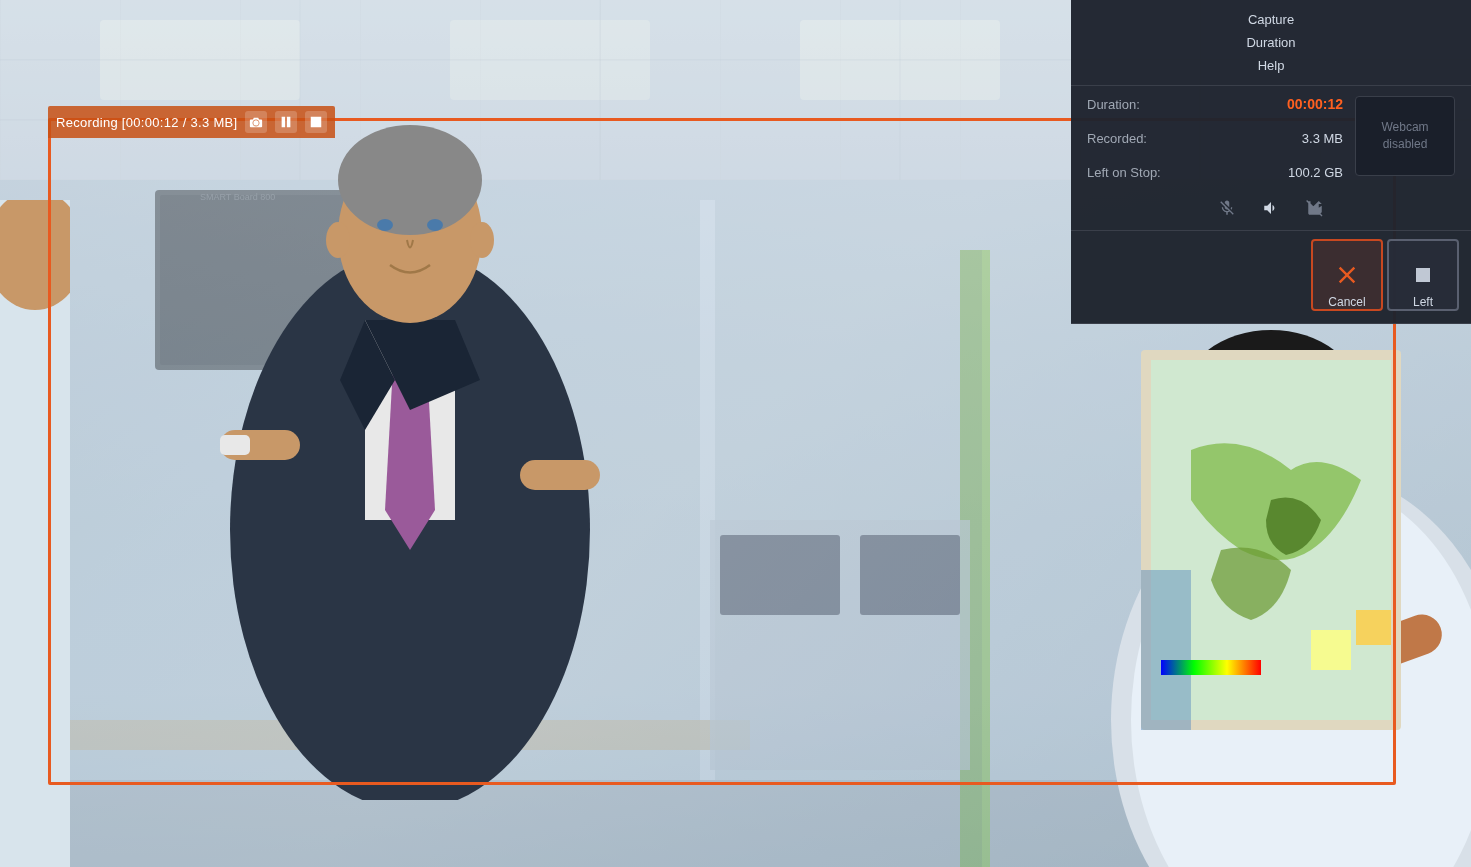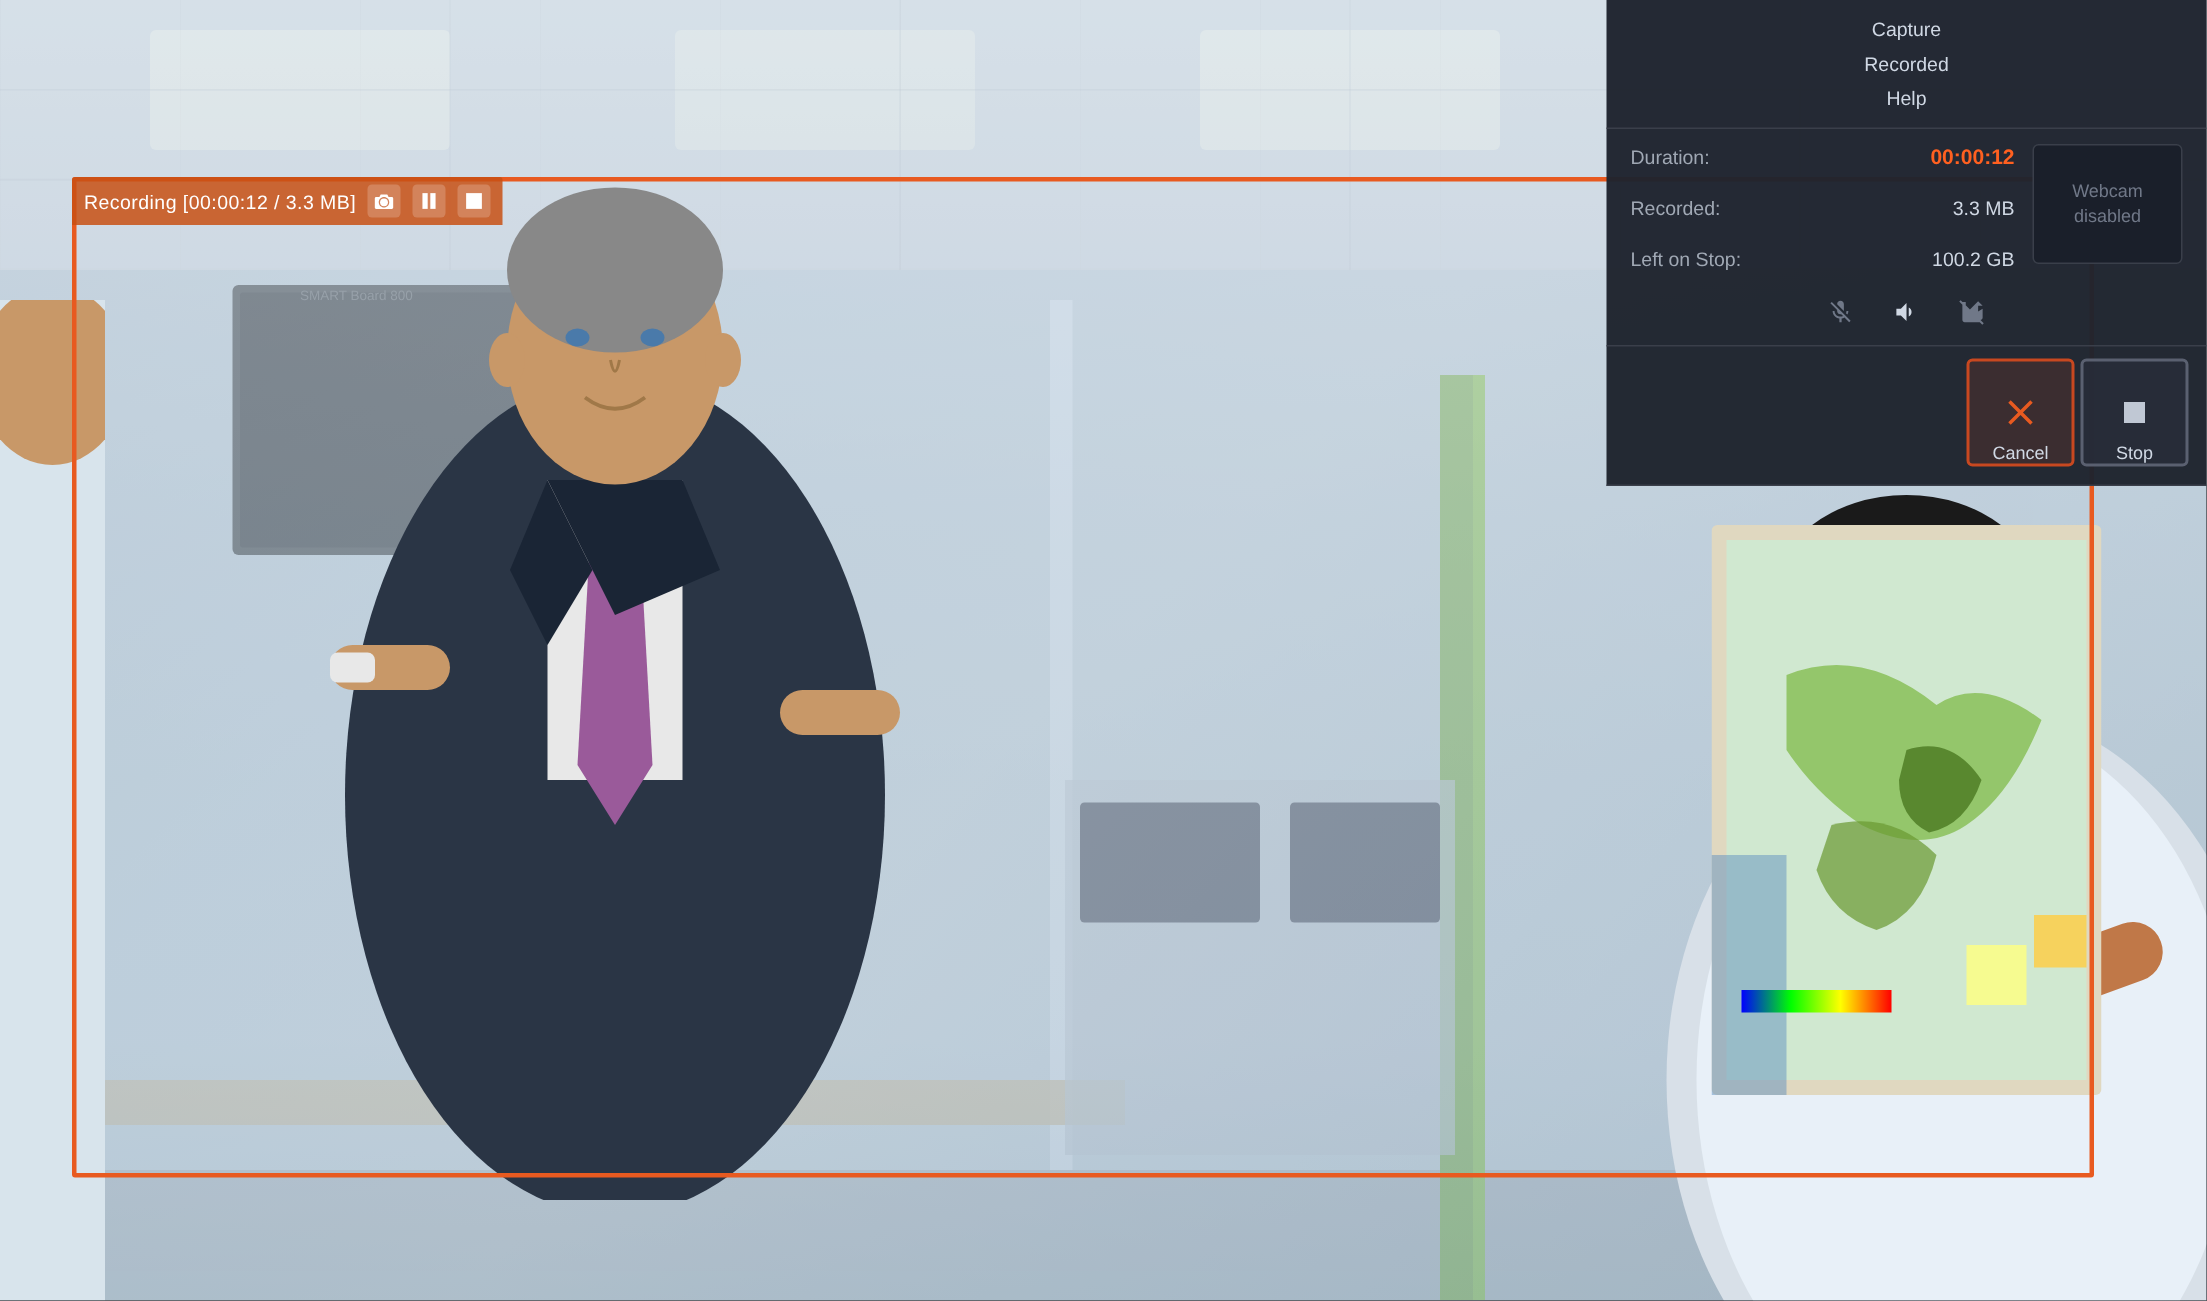--- a/index.html
+++ b/index.html
@@ -60,21 +60,21 @@
       bottom: 82px;
       border: 3px solid #e85a20;
       border-radius: 2px;
       pointer-events: none;
       z-index: 10;
     }
 
     
     .recording-toolbar {
       position: absolute;
-      top: 118px;
+      top: 106px;
       left: 48px;
       height: 32px;
       background: rgba(200, 80, 20, 0.85);
       display: flex;
       align-items: center;
       padding: 12px 8px;
       gap: 8px;
       z-index: 20;
       border-radius: 2px 2px 0 0;
     }
@@ -405,21 +405,21 @@
     <svg viewBox="0 0 16 16" fill="white">
       <rect x="2" y="2" width="12" height="12" fill="white"></rect>
     </svg>
   </button>
 </div>
 
 <div class="control-panel">
 
   <div class="menu-bar">
     <div class="menu-item">Capture</div>
-    <div class="menu-item">Recorded</div>
+    <div class="menu-item">Duration</div>
     <div class="menu-item">Help</div>
   </div>
 
   <div class="stats-area">
     <div class="stats-left">
       <div class="stat-row">
         <span class="stat-label">Duration:</span>
         <span class="stat-value timer">00:00:12</span>
       </div>
       <div class="stat-row">
@@ -462,16 +462,16 @@
         <path d="M19 6.41L17.59 5 12 10.59 6.41 5 5 6.41 10.59 12 5 17.59 6.41 19 12 13.41 17.59 19 19 17.59 13.41 12z"></path>
       </svg>
       <span style="color:#d0d8e4;font-size:12px;">Cancel</span>
     </button>
 
 
     <button class="action-btn">
       <svg viewBox="0 0 24 24" fill="#c0c8d4">
         <path d="M6 6h12v12H6z"></path>
       </svg>
-      <span style="color:#d0d8e4;font-size:12px;">Stop</span>
+      <span style="color:#d0d8e4;font-size:12px;">Left</span>
     </button>
   </div>
 </div>
 
 </body></html>

